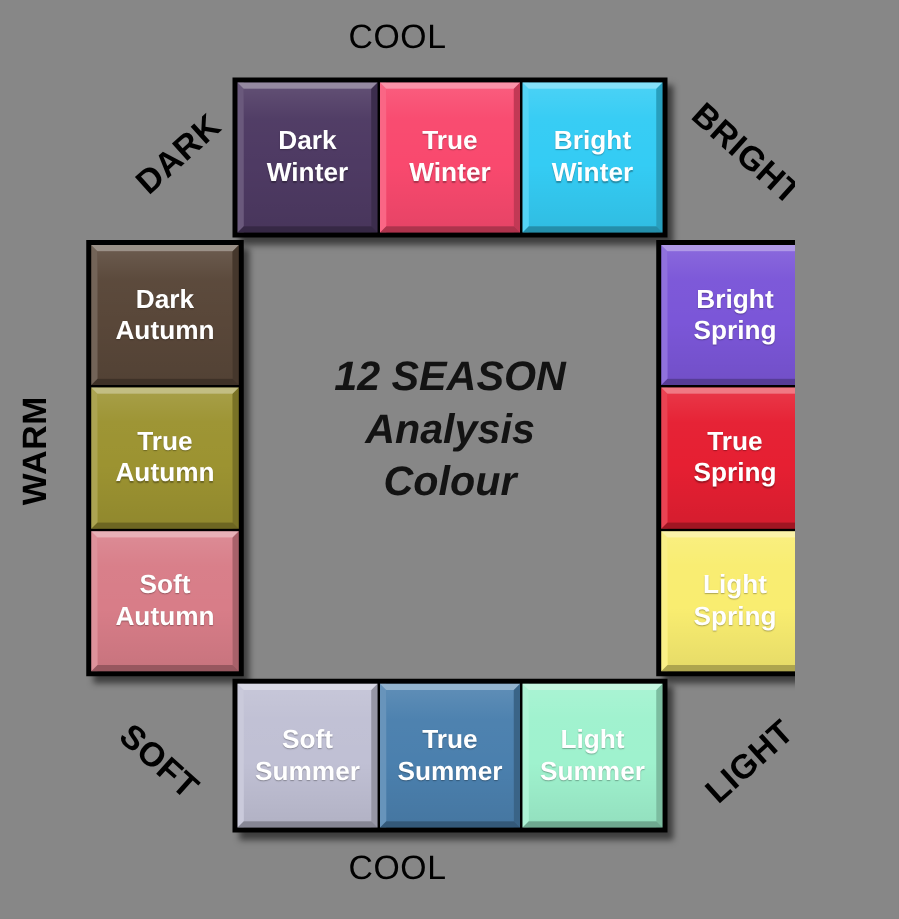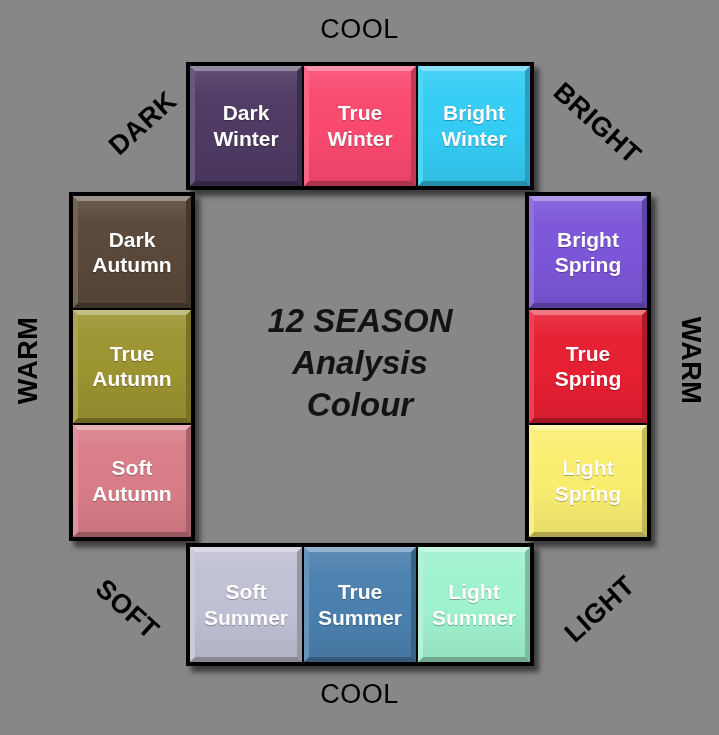--- a/index.html
+++ b/index.html
@@ -6,21 +6,21 @@
   html, body {
     margin: 0;
     padding: 0;
     background: #878787;
   }
   body {
     font-family: "Liberation Sans", sans-serif;
   }
   #stage {
     position: relative;
-    width: 719px;
+    width: 636px;
     height: 735px;
     background: #878787;
     overflow: hidden;
   }
 
   
   .axis-label {
     position: absolute;
     color: #000000;
     font-family: "Liberation Sans", sans-serif;
@@ -87,21 +87,21 @@
     width: 110px;
     text-align: center;
     transform: rotate(-42deg);
     transform-origin: 50% 50%;
   }
 
   
   #centre-title {
     position: absolute;
     left: 200px;
-    top: 300px;
+    top: 280px;
     width: 320px;
     text-align: center;
     color: #131313;
     font-family: "Liberation Sans", sans-serif;
     font-weight: bold;
     font-style: italic;
     font-size: 33px;
     line-height: 1.28;
   }
   #centre-title .t-line { display: block; }

